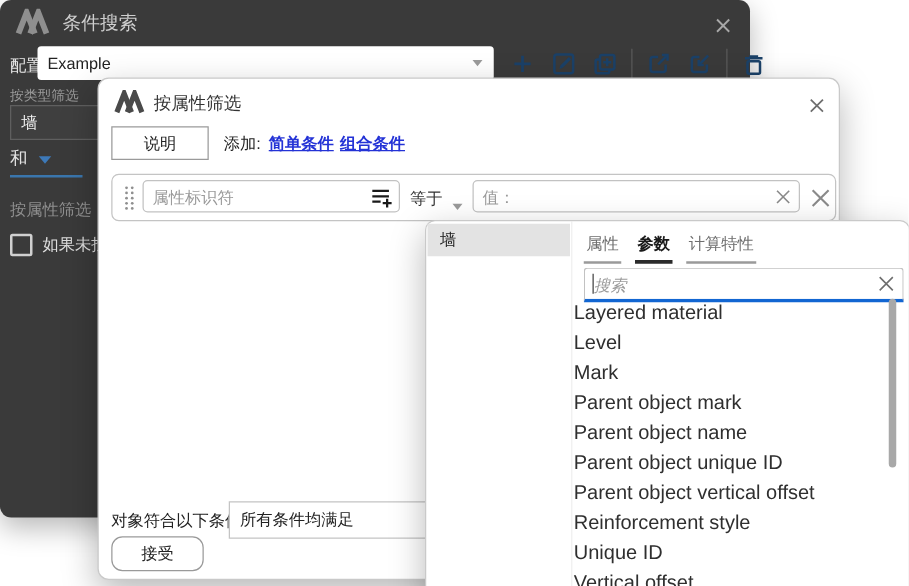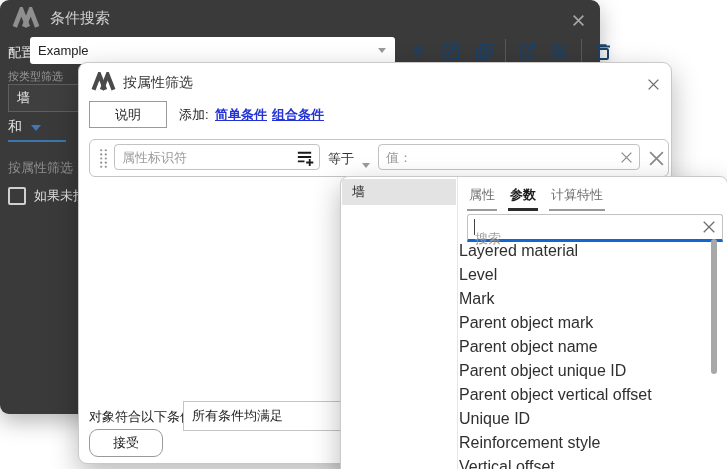--- a/index.html
+++ b/index.html
@@ -66,22 +66,22 @@
   .popup{position:absolute;left:340px;top:176px;width:386px;height:310px;background:#fff;border:1px solid #c9c9c9;
          border-radius:8px;box-shadow:0 10px 28px rgba(0,0,0,.28);z-index:3;}
   .obj-panel{position:absolute;left:0;top:0;width:116px;height:100%;border-right:1px solid #e6e6e6;border-radius:8px 0 0 0;}
   .obj-item{position:absolute;left:1px;top:2px;width:104px;height:26px;background:#e3e3e3;
             line-height:26px;padding-left:10px;font-size:13px;color:#222;cursor:pointer;}
   .tabs{position:absolute;left:126px;top:9px;display:flex;gap:11px;}
   .tab{font-size:13px;color:#6e6e6e;padding:0 2px 5px 2px;border-bottom:2px solid #9a9a9a;cursor:pointer;}
   .tab--sel{color:#1a1a1a;font-weight:700;border-bottom:3px solid #2b2b2b;padding-bottom:4px;}
   .search{position:absolute;left:126px;top:37px;width:254px;height:24px;border:1px solid #c2c2c2;border-bottom:3px solid #1266d2;
           border-radius:3px 3px 0 0;background:#fff;}
-  .search input{position:absolute;left:7px;top:14px;right:26px;height:18px;border:none;outline:none;background:transparent;
-                font-size:13px;color:#333;font-family:inherit;padding:0;}
+  .search input{position:absolute;left:7px;top:4px;right:26px;height:18px;border:none;outline:none;background:transparent;
+                font-size:13px;color:#333;font-family:inherit;padding:0;font-style:italic;}
   .search input::placeholder{color:#9a9a9a;}
   .search .caret{position:absolute;left:6px;top:4px;width:1px;height:16px;background:#444;}
   .search .clear{position:absolute;right:6px;top:5px;cursor:pointer;}
   .prop-list{position:absolute;left:118px;top:62px;right:18px;}
   .prop-item{height:24px;line-height:24px;padding-left:0;font-size:16px;color:#2f2f2f;white-space:nowrap;cursor:pointer;}
   .vscroll{position:absolute;left:370px;top:62px;width:6px;height:135px;background:#a8a8a8;border-radius:3px;cursor:pointer;}
   svg{display:block;}
 </style>
 </head>
 <body>
@@ -260,21 +260,21 @@
     </div>
 
     <div class="prop-list">
       <div class="prop-item">Layered material</div>
       <div class="prop-item">Level</div>
       <div class="prop-item">Mark</div>
       <div class="prop-item">Parent object mark</div>
       <div class="prop-item">Parent object name</div>
       <div class="prop-item">Parent object unique ID</div>
       <div class="prop-item">Parent object vertical offset</div>
+      <div class="prop-item">Reinforcement style</div>
       <div class="prop-item">Unique ID</div>
-      <div class="prop-item">Reinforcement style</div>
       <div class="prop-item">Vertical offset</div>
     </div>
 
     <div class="vscroll"></div>
   </section>
 
 </div>
 
 </body></html>

